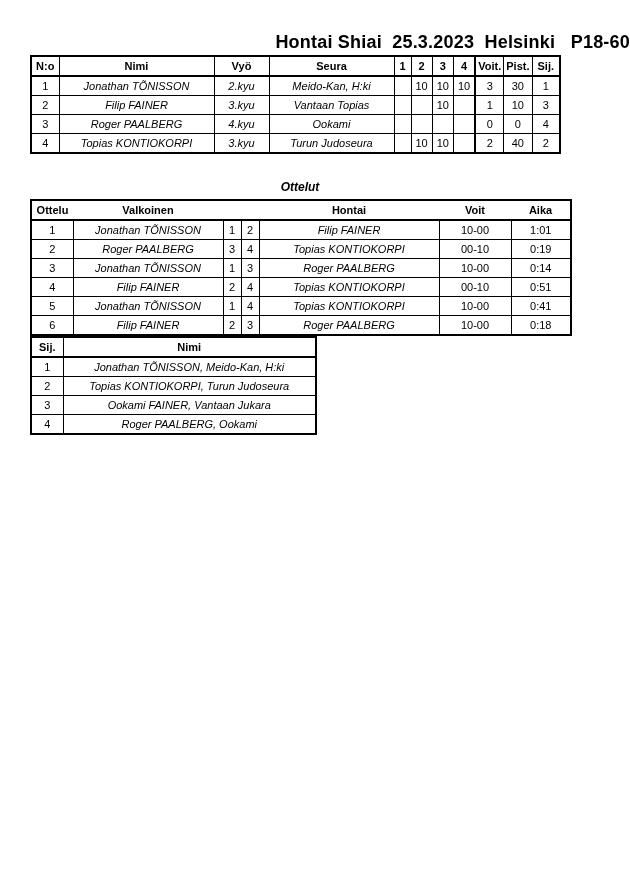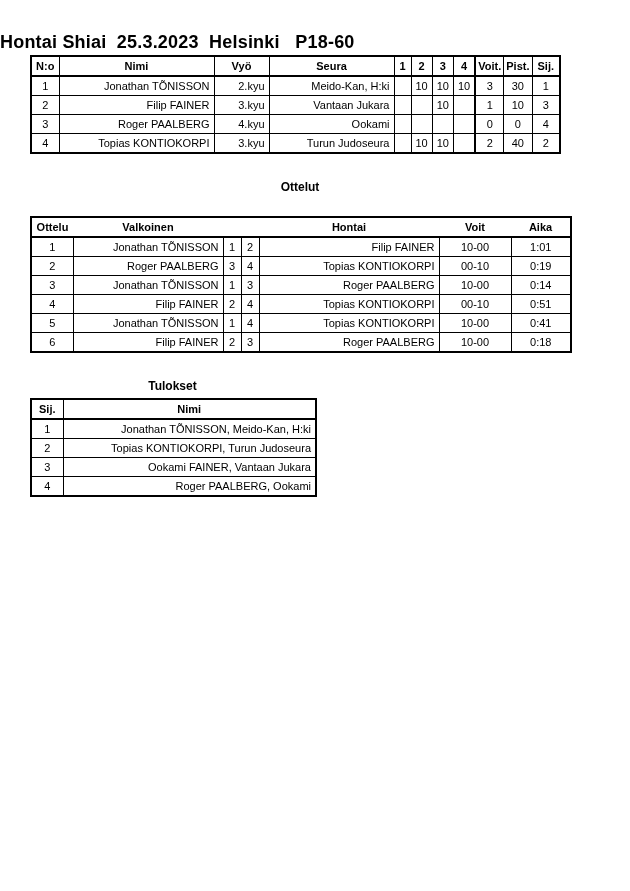--- a/index.html
+++ b/index.html
@@ -3,43 +3,43 @@
 <meta charset="utf-8">
 <style>
   html,body { margin:0; padding:0; }
   body {
     width:630px; height:891px; background:#ffffff; color:#000;
     font-family:"Liberation Sans", sans-serif; position:relative; overflow:hidden;
   }
   .page { position:absolute; left:0; top:0; width:630px; height:891px; }
 
   .title {
-    margin-top:32px; text-align:left; font-weight:bold; font-size:18px;
+    margin-top:32px; text-align:right; font-weight:bold; font-size:18px;
     white-space:pre; letter-spacing:0.2px;
   }
 
   .subhead-row { position:relative; height:18px; margin-top:6px; }
   .section-label { font-weight:bold; font-size:12px; }
   .k-label { position:absolute; left:30px; width:511px; text-align:center; }
   .count-label { position:absolute; right:28px; top:2px; font-size:10px; font-weight:normal; }
 
   table { border-collapse:collapse; table-layout:fixed; }
   .grid { border:2px solid #000; margin-left:30px; }
   .grid td, .grid th {
     border:1px solid #000; font-size:11px; height:16px;
     padding:1px 4px; overflow:hidden; white-space:nowrap;
   }
   .grid th { font-weight:bold; border-bottom:2px solid #000; text-align:center; padding:1px 2px; }
   .c { text-align:center; padding:1px 1px; }
-  .l { text-align:right; }
+  .l { text-align:center;font-style:italic; }
   .bl2 { border-left:2px solid #000 !important; }
 
   .t1 { margin-top:2px; }
 
-  .o-label { margin:26px 0 22px 30px; width:540px; text-align:center; }
+  .o-label { margin:26px 0 5px 30px; width:540px; text-align:center;font-style:italic; }
   .t2 thead th { border-left:none; border-right:none; }
 
   .tu-label { margin:26px 0 5px 30px; width:285px; text-align:center; }
 </style>
 </head>
 <body>
 
 <div class="page">
 
   <div class="title">Hontai Shiai  25.3.2023  Helsinki   P18-60</div>
@@ -85,21 +85,21 @@
         <td class="c">10</td>
         <td class="c">10</td>
         <td class="c bl2">3</td>
         <td class="c">30</td>
         <td class="c">1</td>
       </tr>
       <tr>
         <td class="c">2</td>
         <td class="l">Filip FAINER</td>
         <td class="l">3.kyu</td>
-        <td class="l">Vantaan Jukara</td>
+        <td class="l">Vantaan Topias</td>
         <td class="c"></td>
         <td class="c"></td>
         <td class="c">10</td>
         <td class="c"></td>
         <td class="c bl2">1</td>
         <td class="c">10</td>
         <td class="c">3</td>
       </tr>
       <tr>
         <td class="c">3</td>
@@ -204,21 +204,20 @@
         <td class="l">Filip FAINER</td>
         <td class="c">2</td>
         <td class="c">3</td>
         <td class="l">Roger PAALBERG</td>
         <td class="c">10-00</td>
         <td class="c">0:18</td>
       </tr>
     </tbody>
   </table>
 
-  <div class="section-label tu-label">Tulokset</div>
 
   <table class="grid t3">
     <colgroup>
       <col style="width:32px">
         <col style="width:253px">
     </colgroup>
     <thead>
       <tr>
         <th>Sij.</th>
         <th>Nimi</th>

